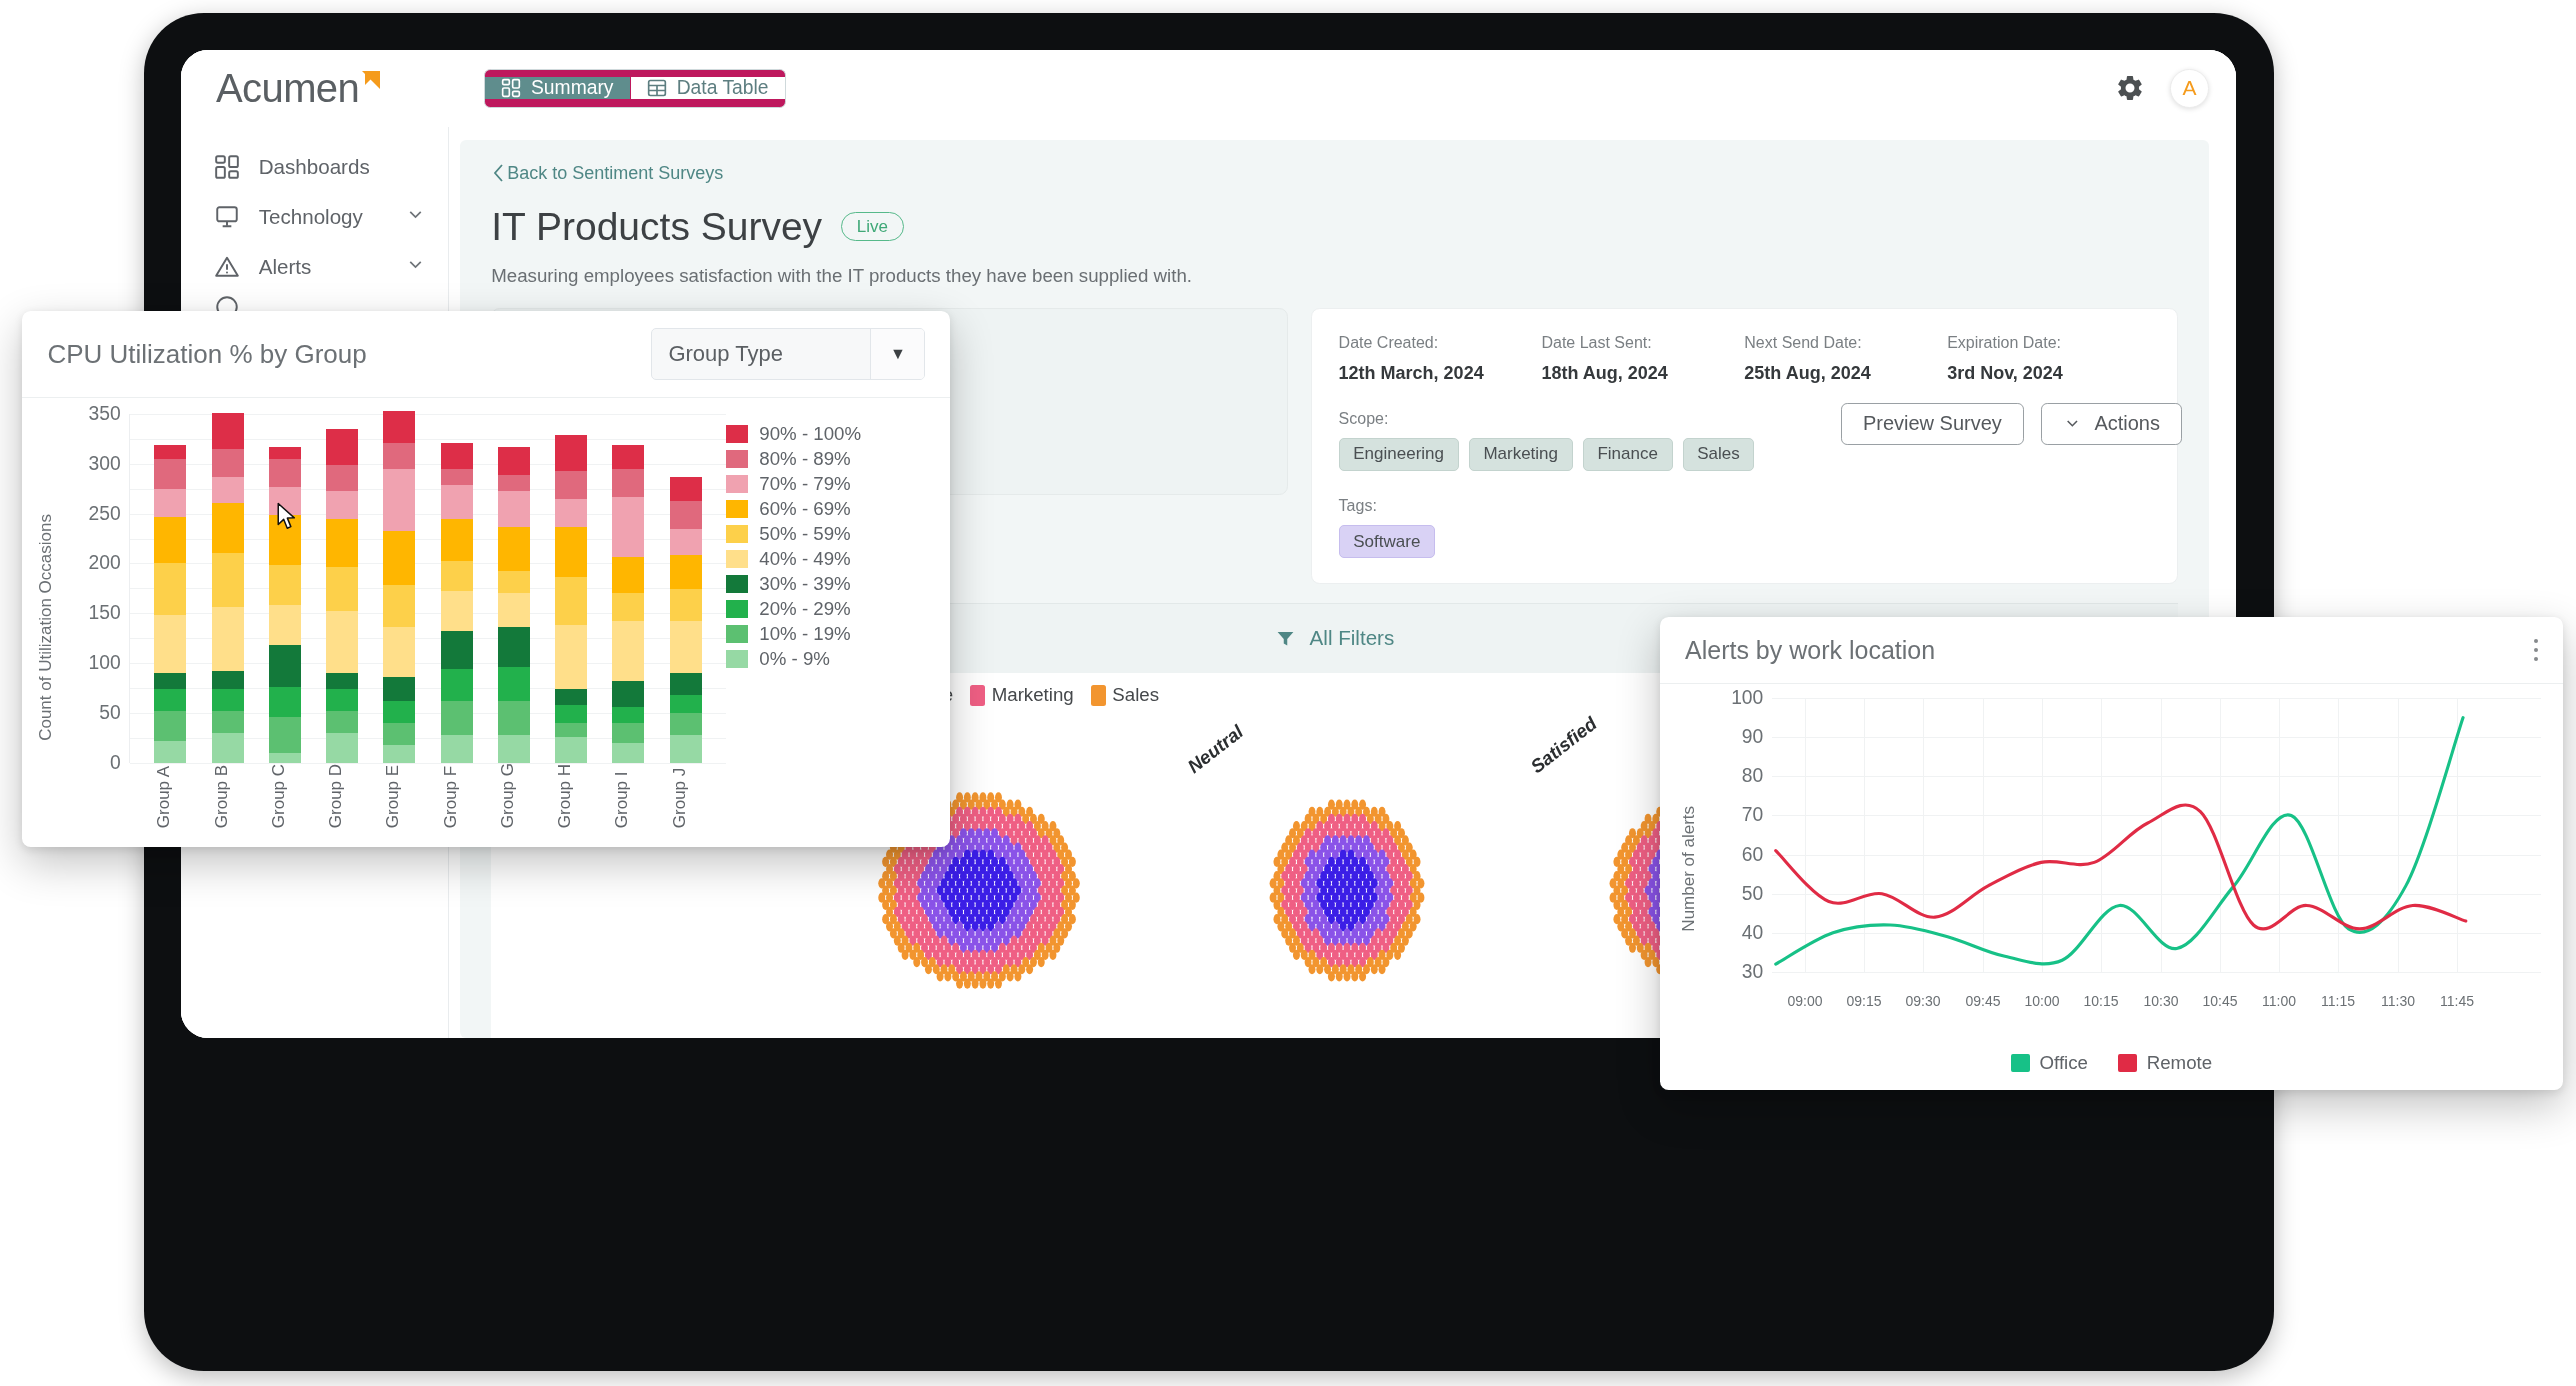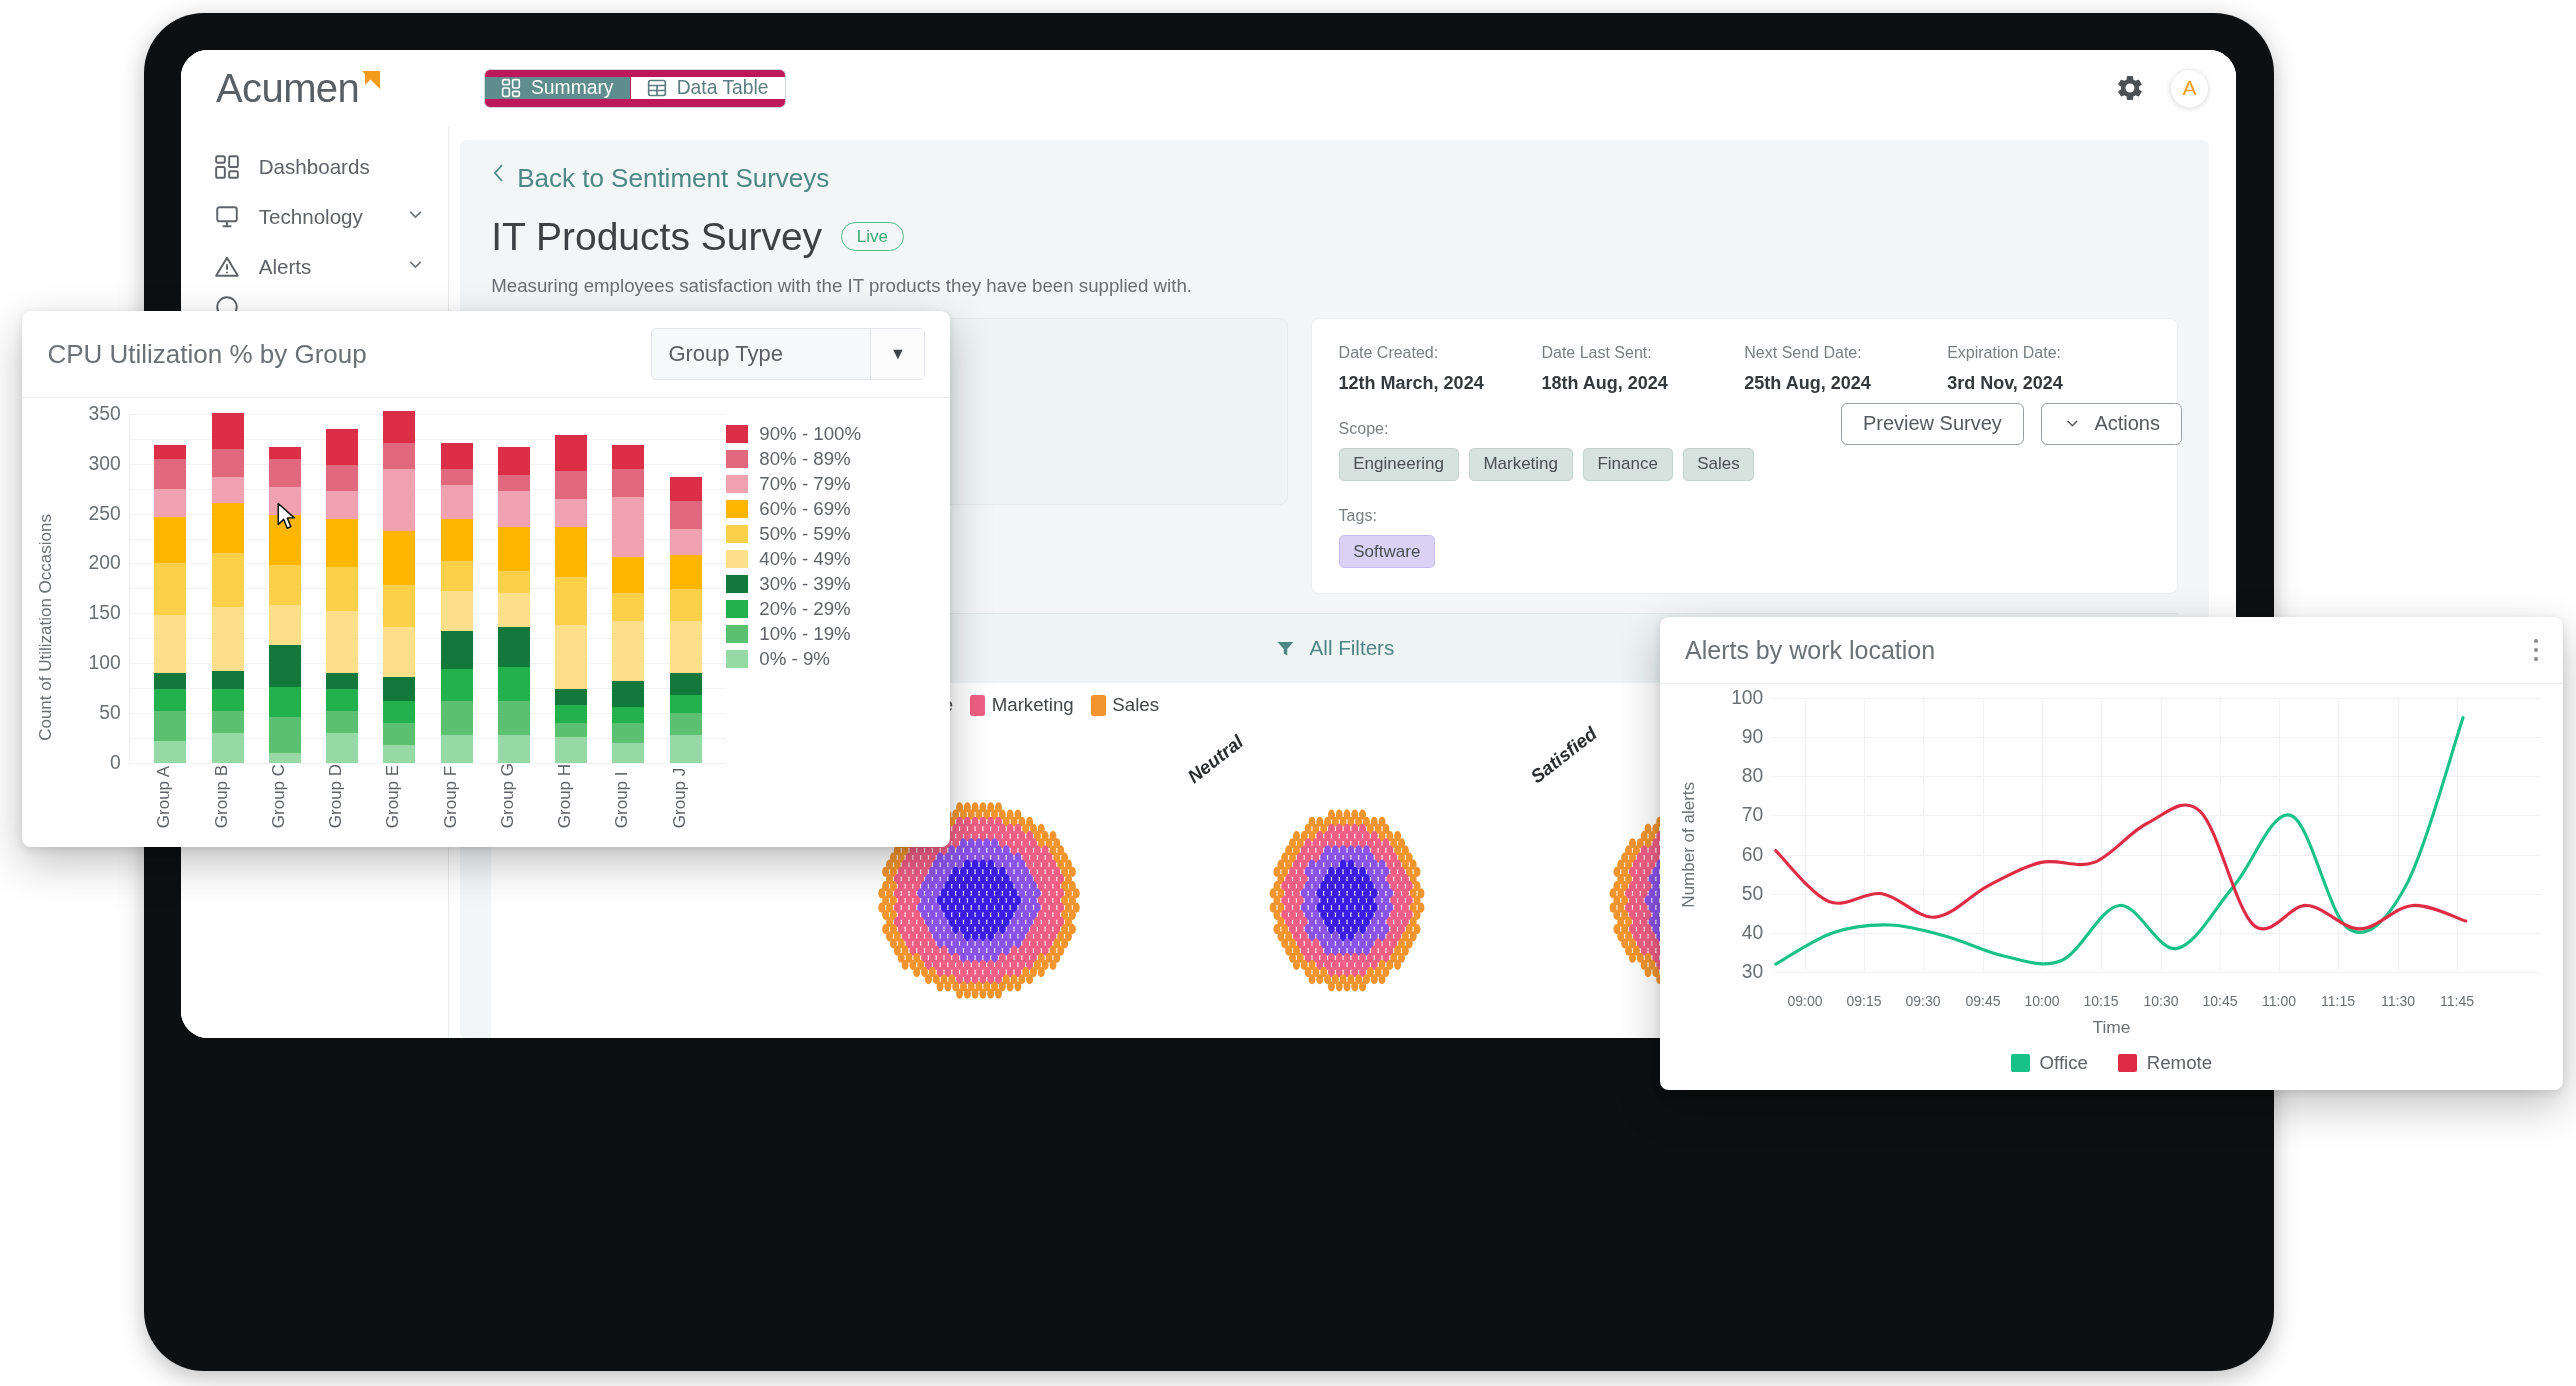--- a/index.html
+++ b/index.html
@@ -95,21 +95,21 @@
     padding: 0 22.4px 29px 32px; color:#5f6368; font-size:19.3px; cursor:pointer;
   }
 
   
   .main { flex:1; min-width:0; background:#fff; padding: 13.7px 27px 0 11.2px; display:flex; flex-direction:column; }
   .panel {
     background:#f2f6f6; border-radius:6.2px;
     display:flex; flex-direction:column;
     flex:1; min-height:0; overflow:hidden;
   }
-  .backlink { display:flex; gap:10px; color:#4f8785; font-size:26px; padding: 22.4px 0 0 31px; cursor:pointer; }
+  .backlink { display:flex; align-items:center; color:#4f8785; font-size:18px; padding: 22.4px 0 0 31px; cursor:pointer; }
   .title-row { display:flex; align-items:center; gap:18.7px; padding: 21px 0 0 31px; }
   .page-title { font-size: 39px; color:#3d4144; font-weight:400; }
   .pill-live {
     border:1.2px solid #56b98a; color:#3fa877; border-radius:15px;
     padding: 3.7px 15px; font-size:17px;
   }
   .subtitle { font-size:18.7px; color:#6a6f73; padding: 16px 0 0 31px; }
 
   .content-row { display:flex; gap:22.4px; padding: 21px 31px 0 31px; align-items:flex-start; }
   .qcard {
@@ -2139,21 +2139,20 @@
           <div class="vgrid" style="left: 626px;"></div>
           <div class="xlab-h" style="left: 626px;">11:30</div>
           <div class="vgrid" style="left: 685px;"></div>
           <div class="xlab-h" style="left: 685px;">11:45</div>
           <svg width="747" height="274" style="position: absolute; left: 0px; top: 0px;" viewBox="0 0 1200 440">
             <path d="M6,427.42857142857144 C21.33596837944664,419.04761904761904 67.34387351778655,387.61904761904765 98.01581027667983,377.14285714285717 C128.6877470355731,366.6666666666667 159.35968379446638,363.5238095238095 190.03162055335966,364.57142857142856 C220.70355731225294,365.6190476190476 251.37549407114622,375.04761904761904 282.0474308300395,383.42857142857144 C312.71936758893276,391.80952380952385 343.39130434782606,408.57142857142856 374.0632411067193,414.85714285714283 C404.73517786561257,421.1428571428571 435.4071146245059,434.7619047619048 466.07905138339913,421.14285714285717 C496.7509881422924,407.5238095238095 527.4229249011858,336.2857142857143 558.094861660079,333.1428571428571 C588.7667984189723,329.99999999999994 619.4387351778656,407.5238095238095 650.1106719367589,402.2857142857143 C680.7826086956521,397.04761904761904 711.4545454545454,337.3333333333333 742.1264822134386,301.7142857142857 C772.7984189723319,266.09523809523813 803.4703557312253,177.04761904761907 834.1422924901185,188.57142857142858 C864.8142292490118,200.0952380952381 895.486166007905,352.00000000000006 926.1581027667983,370.8571428571429 C956.8300395256915,389.7142857142857 987.5019762845848,358.28571428571433 1018.173913043478,301.7142857142857 C1048.8458498023713,245.14285714285714 1094.8537549407113,76.47619047619045 1110.189723320158,31.428571428571388" fill="none" stroke="#17c187" stroke-width="5" stroke-linecap="round"></path>
             <path d="M6,245.14285714285714 C20.21245421245421,258.76190476190476 62.84981684981685,315.33333333333337 91.27472527472527,326.8571428571429 C119.6996336996337,338.3809523809524 148.12454212454213,310.0952380952381 176.54945054945054,314.2857142857143 C204.97435897435895,318.4761904761905 233.39926739926733,354.0952380952381 261.82417582417577,352 C290.2490842490842,349.9047619047619 318.67399267399264,316.3809523809524 347.0989010989011,301.7142857142857 C375.5238095238095,287.04761904761904 403.948717948718,270.2857142857143 432.3736263736264,264 C460.7985347985348,257.7142857142857 489.2234432234431,274.4761904761905 517.6483516483515,264 C546.0732600732599,253.52380952380952 574.4981684981685,214.7619047619048 602.9230769230769,201.14285714285717 C631.3479853479853,187.52380952380955 659.7728937728937,155.04761904761904 688.1978021978022,182.28571428571428 C716.6227106227107,209.52380952380952 745.047619047619,339.42857142857144 773.4725274725275,364.57142857142856 C801.897435897436,389.71428571428567 830.3223443223444,332.0952380952381 858.7472527472528,333.1428571428571 C887.1721611721612,334.19047619047615 915.5970695970695,370.8571428571429 944.0219780219779,370.8571428571429 C972.4468864468863,370.8571428571429 1000.8717948717946,335.2380952380952 1029.296703296703,333.1428571428571 C1057.7216117216115,331.04761904761904 1100.3589743589744,354.0952380952381 1114.5714285714287,358.2857142857143" fill="none" stroke="#e02b45" stroke-width="5" stroke-linecap="round"></path>
           </svg>
         </div>
     </div>
-    <div style="text-align:center;font-size:17.4px;color:#6b7074;padding-top:27px;">Time</div>
     <div class="fa-legend" id="alLegend">
         <div class="fl-item">
           <i class="fl-sw" style="background: rgb(23, 193, 135);"></i>
           <span>Office</span>
         </div>
         <div class="fl-item">
           <i class="fl-sw" style="background: rgb(224, 43, 69);"></i>
           <span>Remote</span>
         </div>
       </div>

